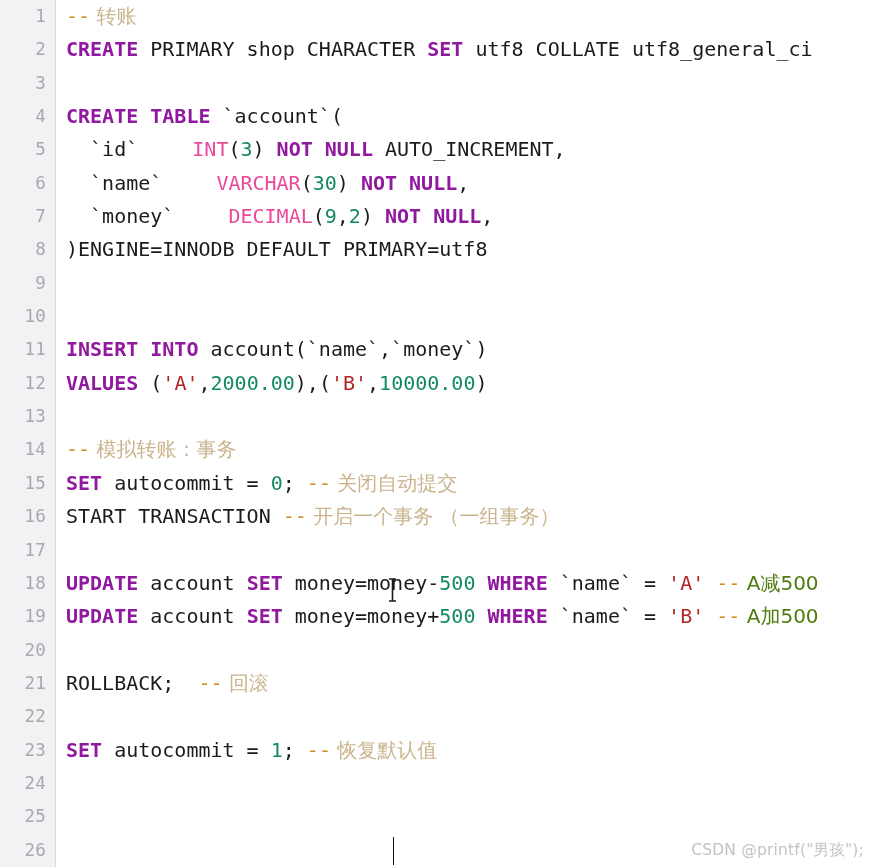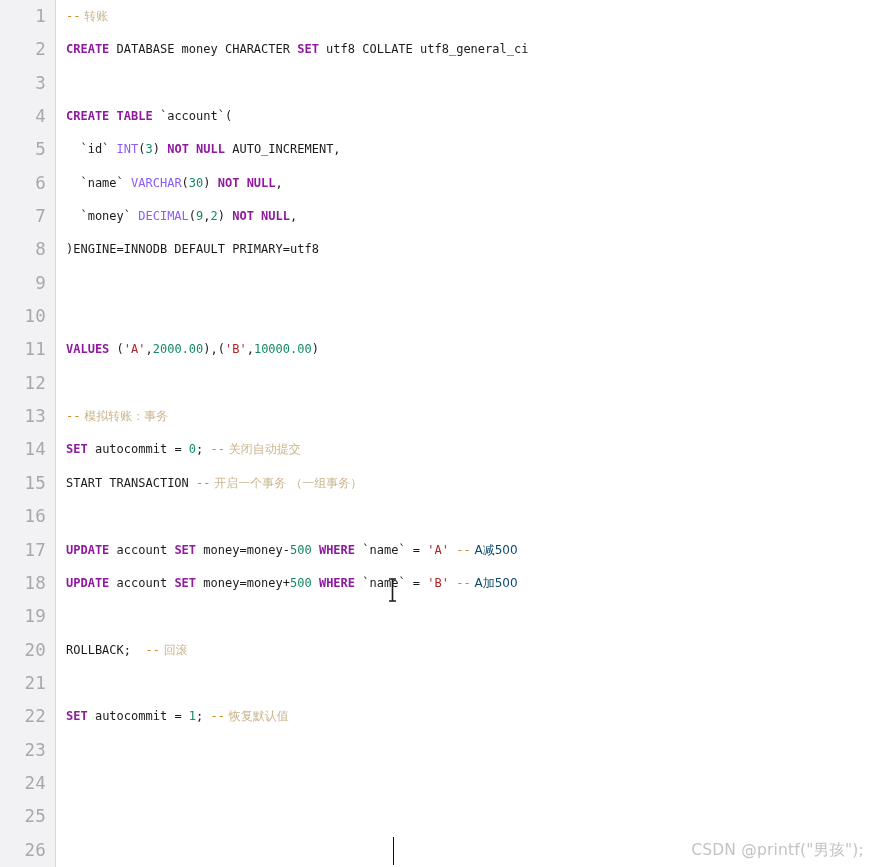--- a/index.html
+++ b/index.html
@@ -51,33 +51,33 @@
     background: #ffffff;
     padding-left: 10px;
     box-sizing: border-box;
     overflow: hidden;
   }
   .cline {
     height: 33.35px;
     line-height: 33.35px;
     white-space: pre;
     font-family: "DejaVu Sans Mono", "Liberation Mono", monospace;
-    font-size: 12px;
+    font-size: 20px;
     color: #1b1b1f;
     letter-spacing: 0px;
   }
 
   
   .kw   { color: #9019a0; font-weight: bold; }          
-  .typ  { color: #8b5cf6; }          
+  .typ  { color: #ec4899; margin-left: 42px; }          
   .num  { color: #138a5e; }          
   .str  { color: #b32424; }          
   .cmt  { color: #c9b48c; }          
   .cmtd { color: #d18b25; }          
-  .cmto { color: #0c4a6e; }          
+  .cmto { color: #4d7c0f; }          
   .pln  { color: #1b1b1f; }          
 
   
   .cjk { font-family: "DejaVu Sans", "Liberation Sans", sans-serif; }
 
   
   #caret {
     position: absolute;
     width: 1.6px;
     background: #111114;
@@ -138,29 +138,30 @@
       <div class="gline">22</div>
       <div class="gline">23</div>
       <div class="gline">24</div>
       <div class="gline">25</div>
       <div class="gline">26</div>
     </div>
 
   <div id="code">
 
     <div class="cline"><span class="cmtd">--</span><span class="cmt cjk"> 转账</span></div>
-      <div class="cline"><span class="kw">CREATE</span><span class="pln"> DATABASE money CHARACTER </span><span class="kw">SET</span><span class="pln"> utf8 COLLATE utf8_general_ci</span></div>
+      <div class="cline"><span class="kw">CREATE</span><span class="pln"> PRIMARY shop CHARACTER </span><span class="kw">SET</span><span class="pln"> utf8 COLLATE utf8_general_ci</span></div>
       <div class="cline">&nbsp;</div>
       <div class="cline"><span class="kw">CREATE TABLE</span><span class="pln"> `account`(</span></div>
       <div class="cline"><span class="pln">  `id` </span><span class="typ">INT</span><span class="pln">(</span><span class="num">3</span><span class="pln">) </span><span class="kw">NOT NULL</span><span class="pln"> AUTO_INCREMENT,</span></div>
       <div class="cline"><span class="pln">  `name` </span><span class="typ">VARCHAR</span><span class="pln">(</span><span class="num">30</span><span class="pln">) </span><span class="kw">NOT NULL</span><span class="pln">,</span></div>
       <div class="cline"><span class="pln">  `money` </span><span class="typ">DECIMAL</span><span class="pln">(</span><span class="num">9</span><span class="pln">,</span><span class="num">2</span><span class="pln">) </span><span class="kw">NOT NULL</span><span class="pln">,</span></div>
       <div class="cline"><span class="pln">)ENGINE=INNODB DEFAULT PRIMARY=utf8</span></div>
       <div class="cline">&nbsp;</div>
       <div class="cline">&nbsp;</div>
+      <div class="cline"><span class="kw">INSERT INTO</span><span class="pln"> account(`name`,`money`)</span></div>
       <div class="cline"><span class="kw">VALUES</span><span class="pln"> (</span><span class="str">'A'</span><span class="pln">,</span><span class="num">2000.00</span><span class="pln">),(</span><span class="str">'B'</span><span class="pln">,</span><span class="num">10000.00</span><span class="pln">)</span></div>
       <div class="cline">&nbsp;</div>
       <div class="cline"><span class="cmtd">--</span><span class="cmt cjk"> 模拟转账：事务</span></div>
       <div class="cline"><span class="kw">SET</span><span class="pln"> autocommit = </span><span class="num">0</span><span class="pln">; </span><span class="cmtd">--</span><span class="cmt cjk"> 关闭自动提交</span></div>
       <div class="cline"><span class="pln">START TRANSACTION </span><span class="cmtd">--</span><span class="cmt cjk"> 开启一个事务 （一组事务）</span></div>
       <div class="cline">&nbsp;</div>
       <div class="cline"><span class="kw">UPDATE</span><span class="pln"> account </span><span class="kw">SET</span><span class="pln"> money=money-</span><span class="num">500</span><span class="pln"> </span><span class="kw">WHERE</span><span class="pln"> `name` = </span><span class="str">'A'</span><span class="pln"> </span><span class="cmtd">--</span><span class="cmto cjk"> A减500</span></div>
       <div class="cline"><span class="kw">UPDATE</span><span class="pln"> account </span><span class="kw">SET</span><span class="pln"> money=money+</span><span class="num">500</span><span class="pln"> </span><span class="kw">WHERE</span><span class="pln"> `name` = </span><span class="str">'B'</span><span class="pln"> </span><span class="cmtd">--</span><span class="cmto cjk"> A加500</span></div>
       <div class="cline">&nbsp;</div>
       <div class="cline"><span class="pln">ROLLBACK;  </span><span class="cmtd">--</span><span class="cmt cjk"> 回滚</span></div>

